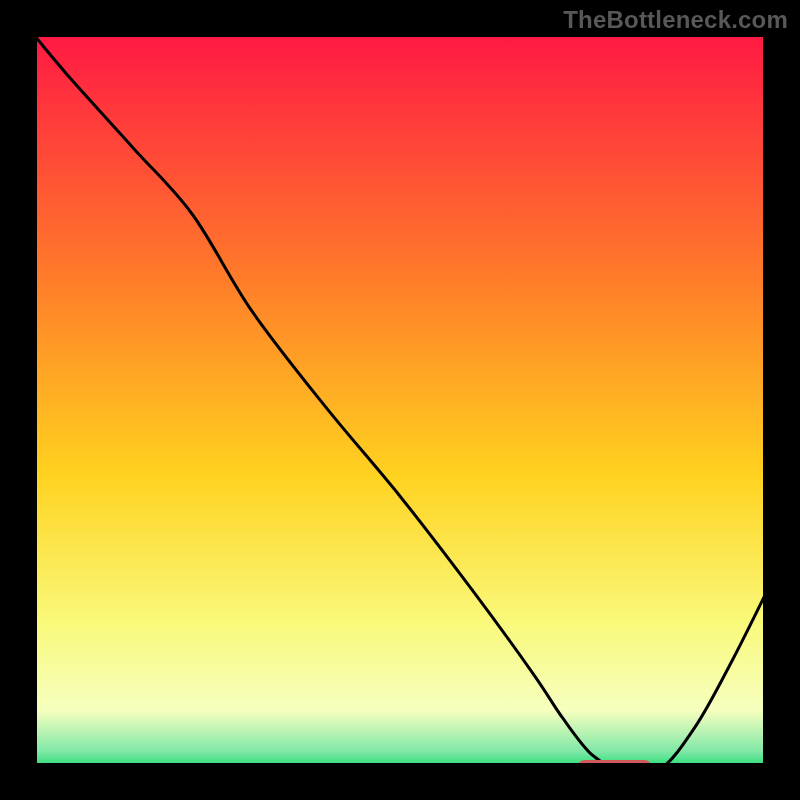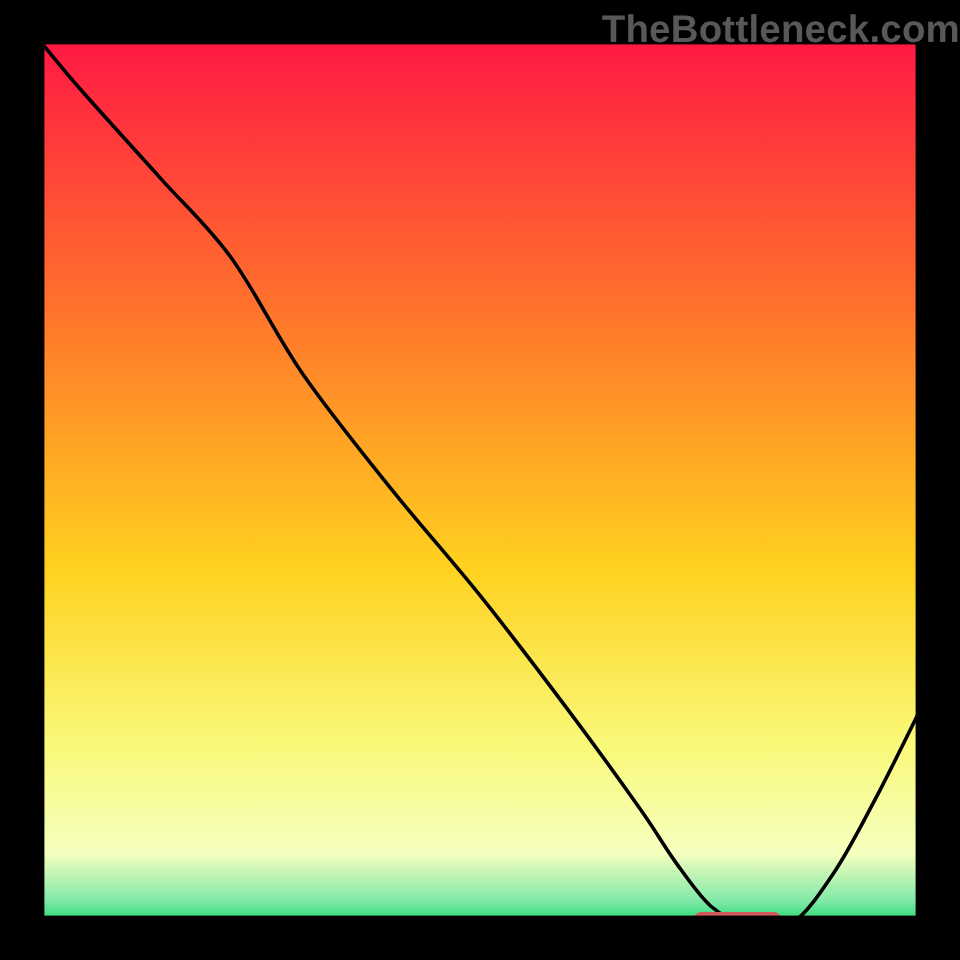--- a/index.html
+++ b/index.html
@@ -11,23 +11,23 @@
     font-family: Arial, Helvetica, sans-serif;
   }
   .container {
     position: relative;
     width: 800px;
     height: 800px;
   }
   .watermark {
     position: absolute;
     top: 6px;
-    right: 0;
+    right: 12px;
     color: #585858;
-    font-size: 32px;
+    font-size: 24px;
     font-weight: 600;
     letter-spacing: 0.2px;
     font-family: Arial, Helvetica, sans-serif;
     z-index: 10;
   }
   svg {
     display: block;
   }
 </style>
 </head>

